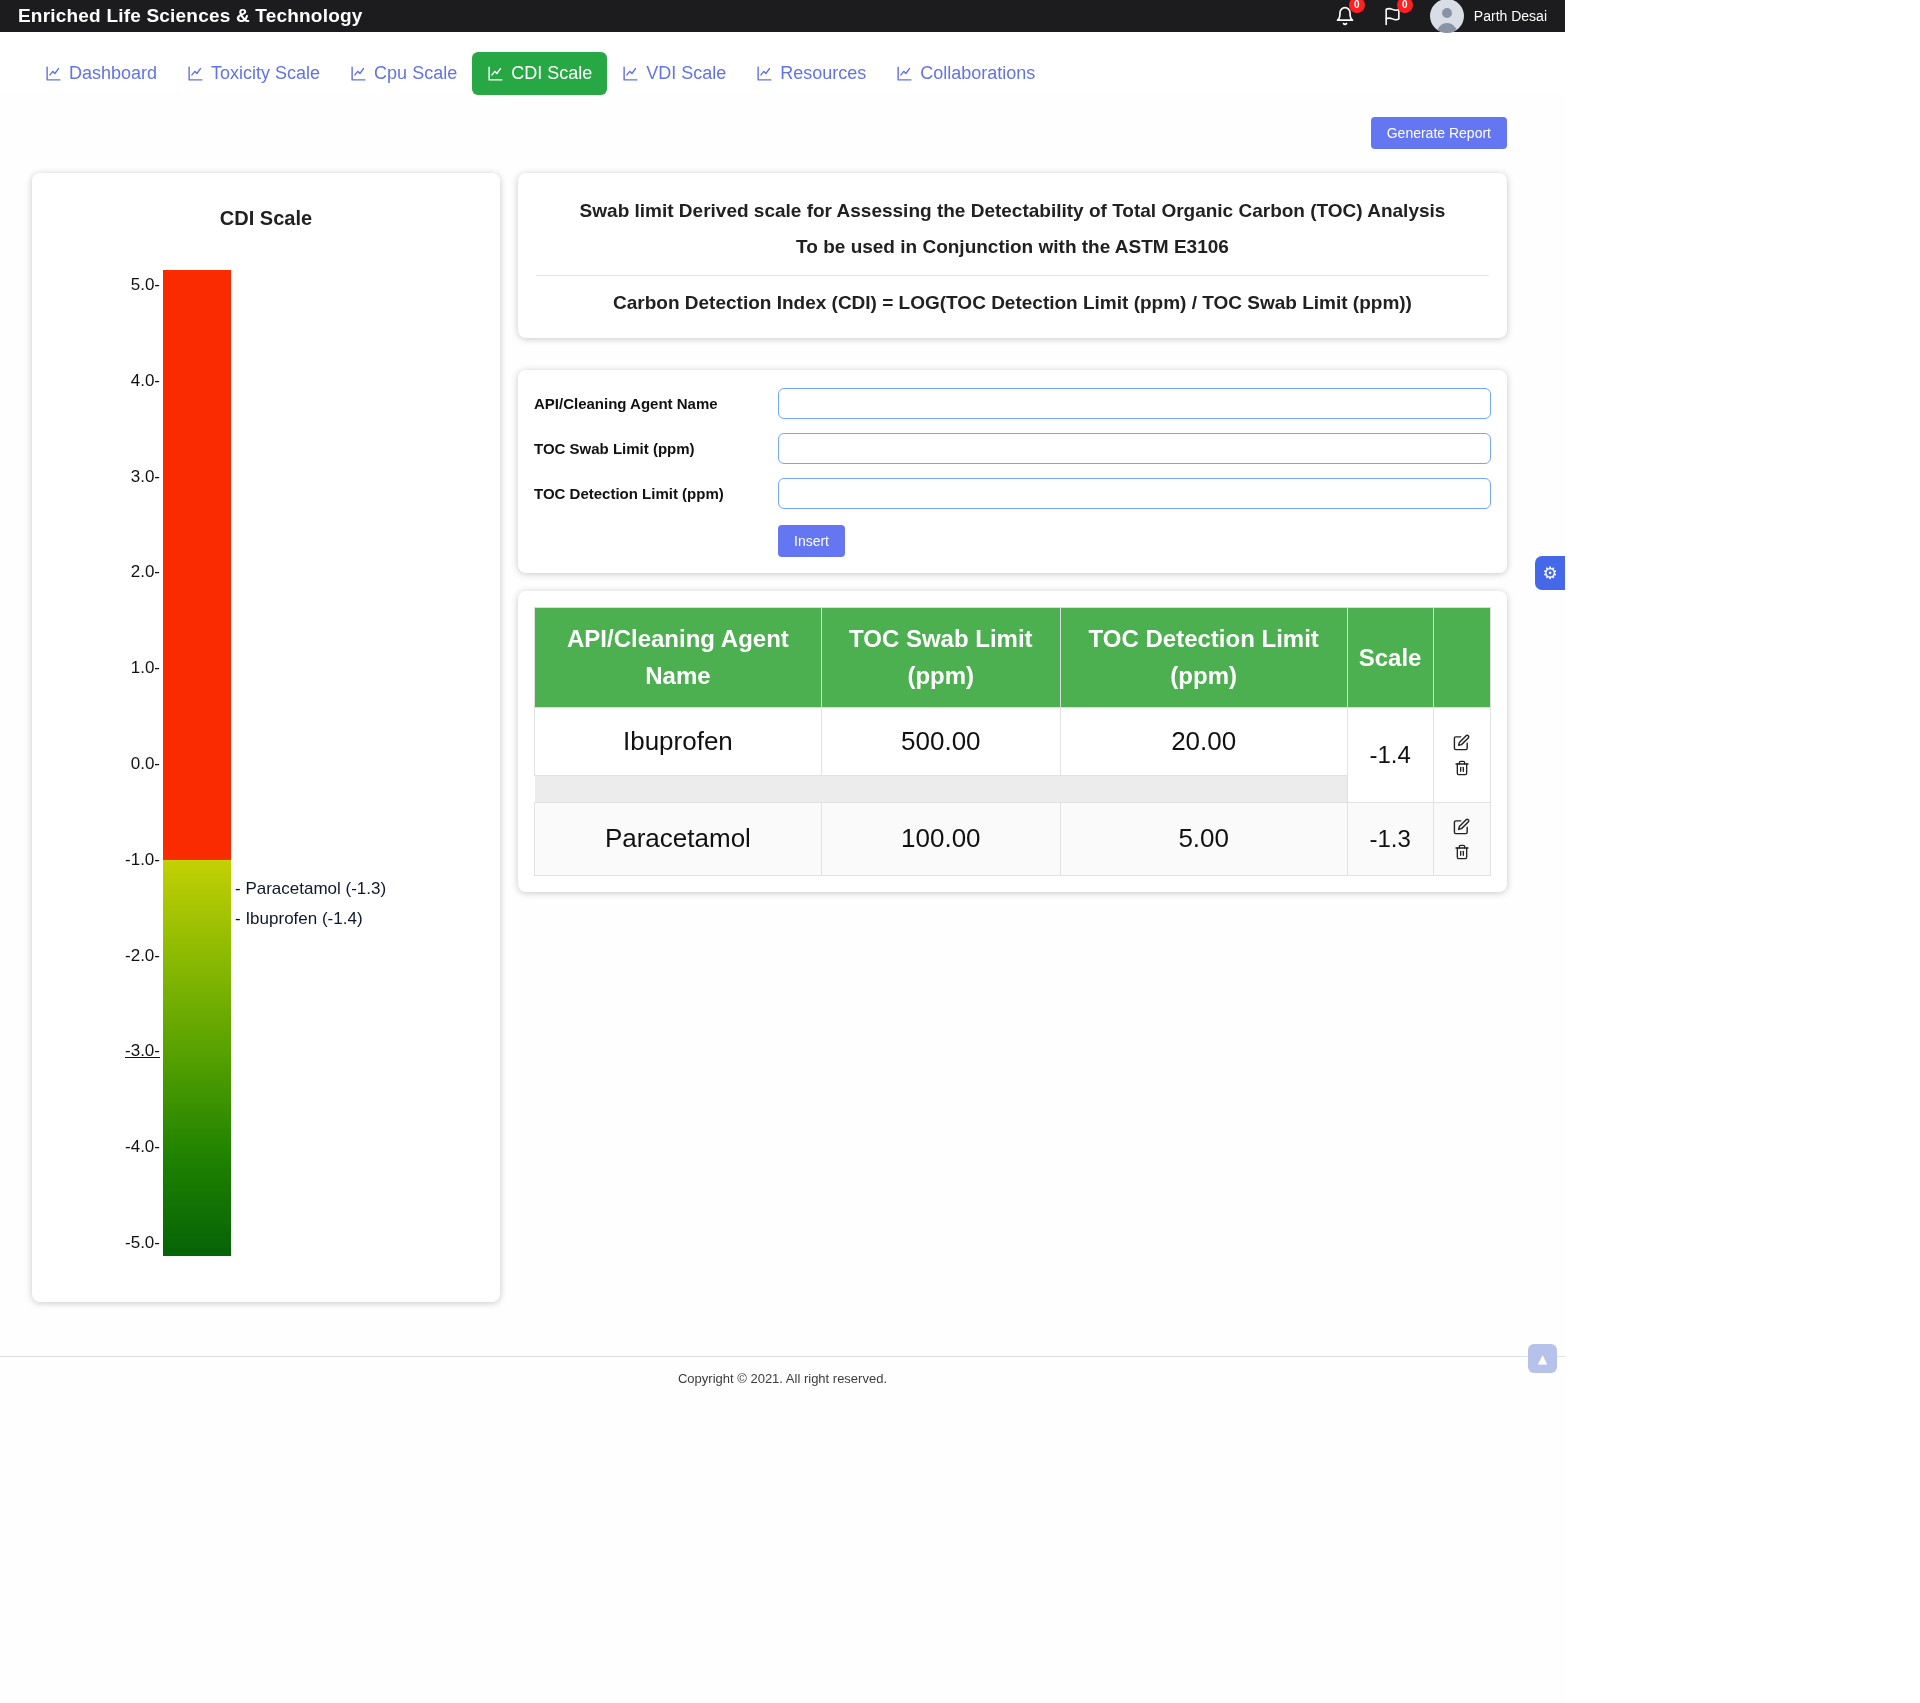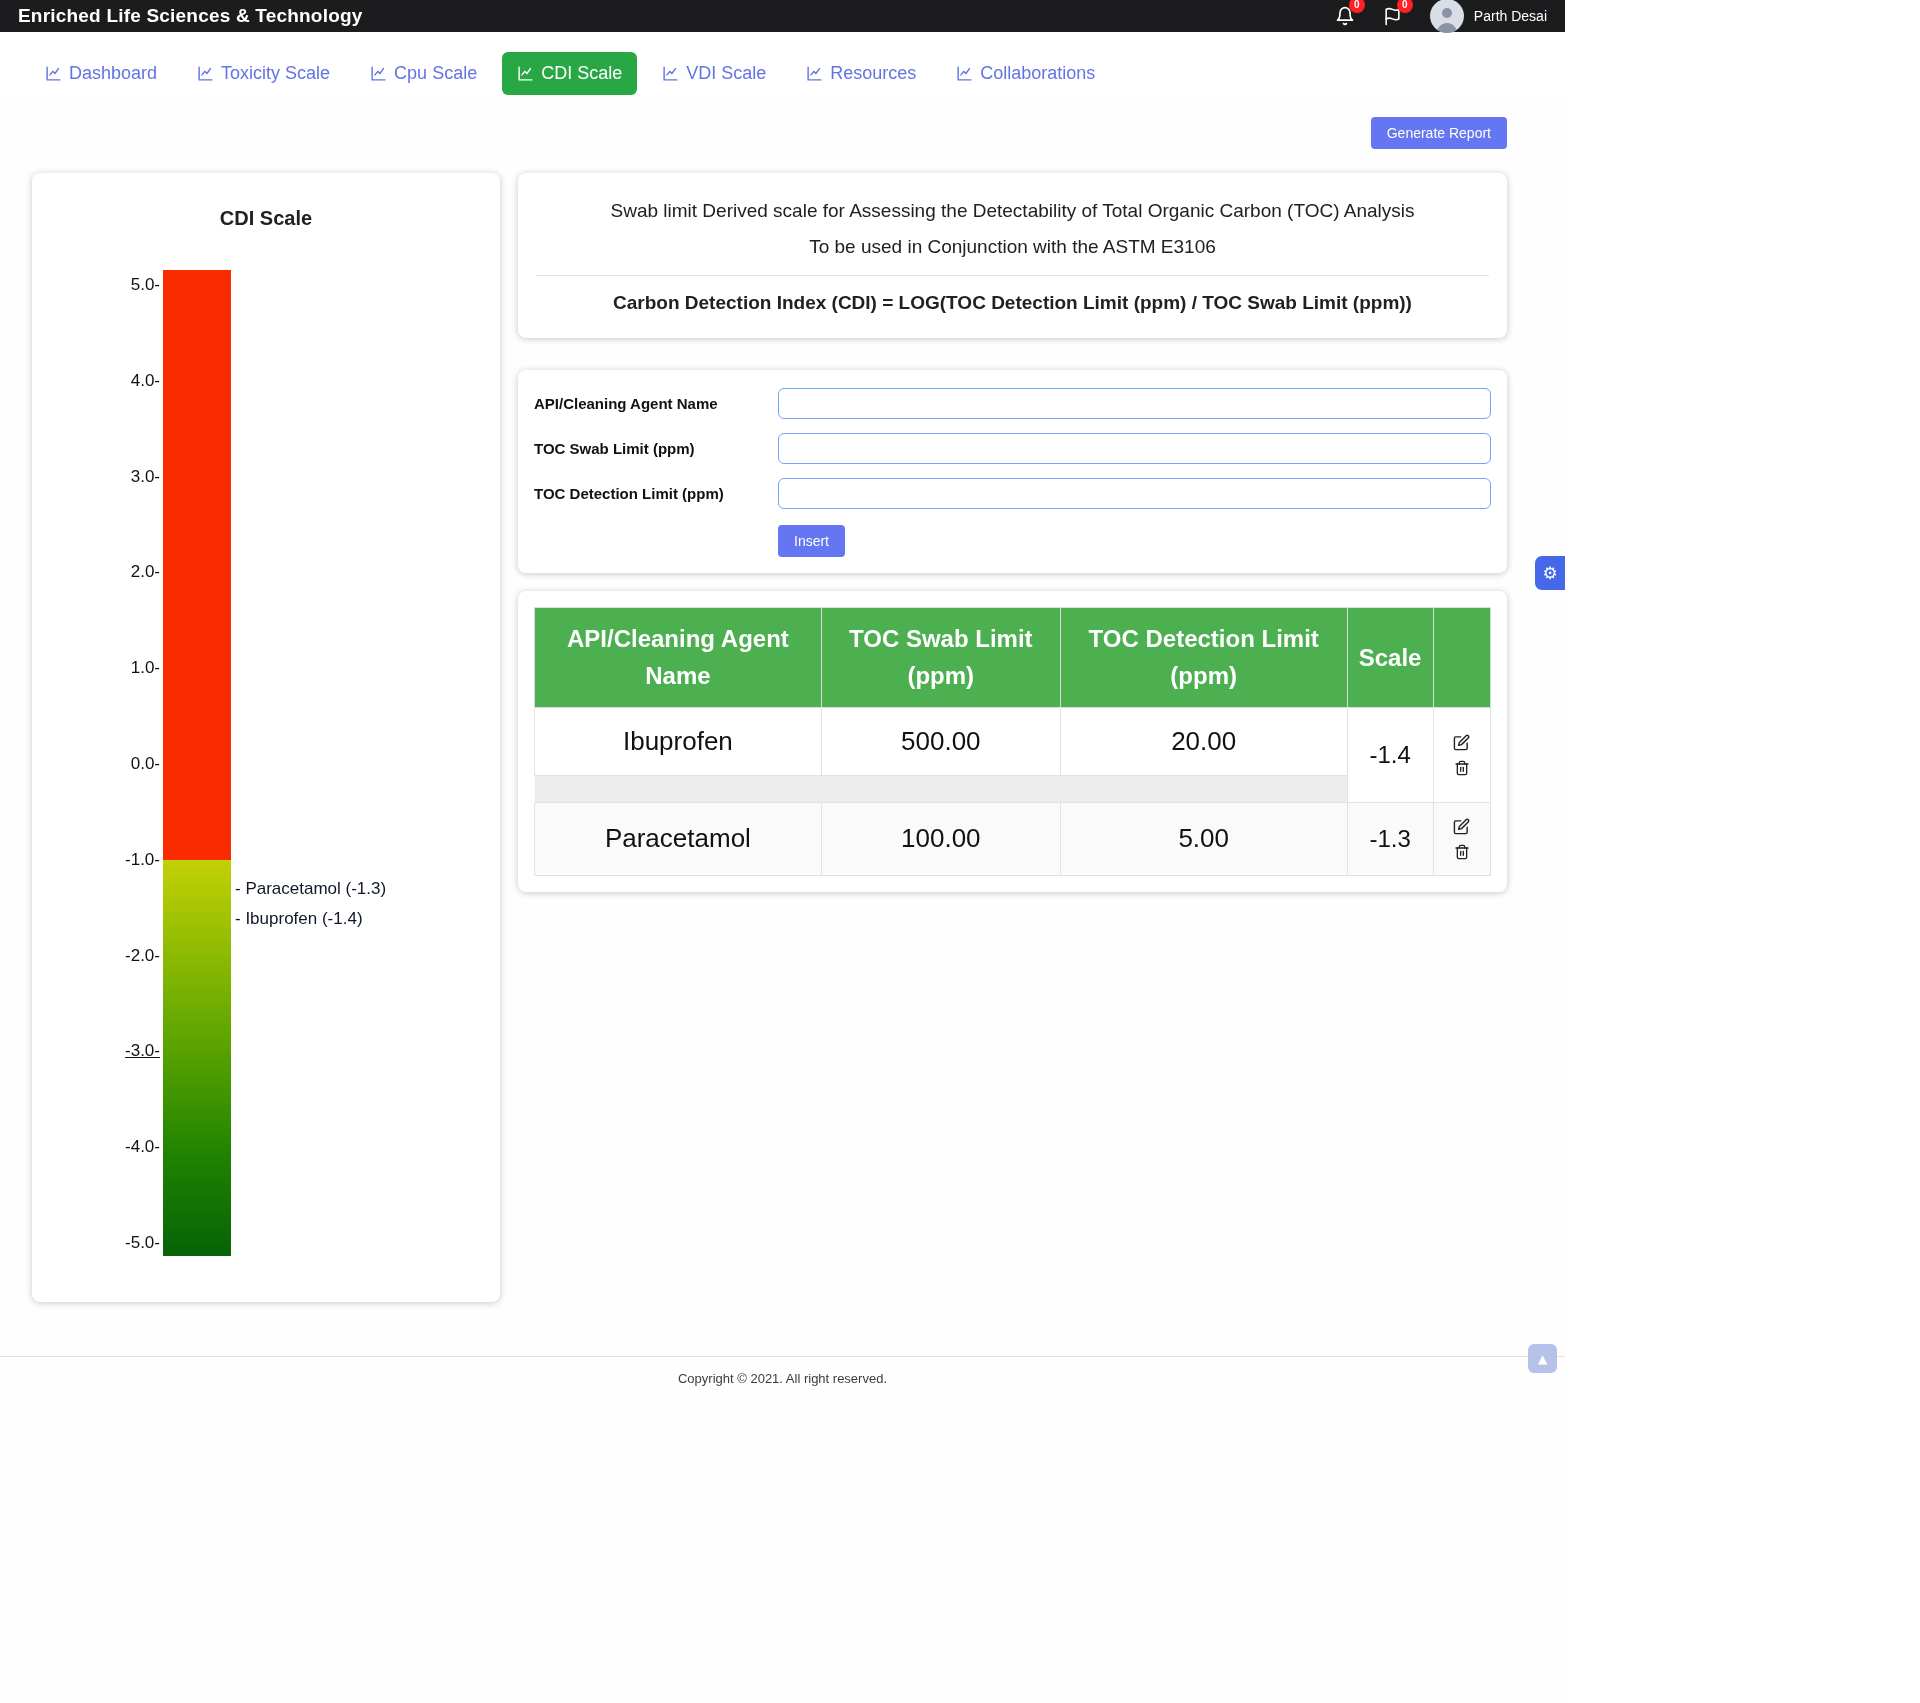--- a/index.html
+++ b/index.html
@@ -14,21 +14,21 @@
   .search-input { width:100%; height:31px; border:none; border-radius:4px; padding:0 46px 0 12px; font-size:14px; font-family:inherit; outline:none; background:#fff; color:#333; }
   .search-btn { position:absolute; right:0; top:0; height:31px; width:38px; background:transparent; border:none; border-left:1px solid #d0d0d0; cursor:pointer; display:flex; align-items:center; justify-content:center; border-radius:0 4px 4px 0; }
   .top-right { margin-left:auto; display:flex; align-items:center; gap:26px; }
   .icon-wrap { position:relative; width:22px; height:22px; cursor:pointer; display:flex; align-items:center; justify-content:center; }
   .badge { position:absolute; top:-8px; right:-9px; min-width:16px; height:16px; background:#ff2121; color:#fff; border-radius:50%; font-size:10px; line-height:16px; text-align:center; font-weight:bold; }
   .user { display:flex; align-items:center; gap:10px; cursor:pointer; }
   .avatar { width:34px; height:34px; border-radius:50%; background:#d8dde6; overflow:hidden; display:flex; align-items:flex-end; justify-content:center; }
   .user-name { color:#fff; font-size:14px; white-space:nowrap; }
 
   
-  .tabs { display:flex; align-items:flex-start; gap:10px; padding:20px 16px 0 30px; background:#fff; }
+  .tabs { display:flex; align-items:flex-start; padding:20px 16px 0 30px; background:#fff; }
   .tab { display:flex; align-items:center; gap:7px; font-size:18px; color:#6273e4; padding:11px 15px; border-radius:6px; cursor:pointer; white-space:nowrap; }
   .tab svg { width:17px; height:17px; flex:0 0 auto; }
   .tab.active { background:#28a745; color:#fff; }
 
   .report-row { text-align:right; padding:22px 58px 24px 44px; }
   .btn { background:#6476f1; color:#fff; border:none; border-radius:4px; font-size:14px; font-family:inherit; padding:8px 16px; cursor:pointer; }
 
   
   .main { display:flex; align-items:flex-start; gap:18px; padding:0 58px 0 32px; }
   .card { background:#fff; border-radius:8px; box-shadow:0 1px 7px rgba(0,0,0,0.22); }
@@ -37,21 +37,21 @@
   .chart-card { width:468px; flex:0 0 468px; padding:18px 16px 24px; }
   .chart-title { text-align:center; font-size:20px; font-weight:bold; margin-top:16px; }
   .chart { position:relative; height:1008px; margin-top:40px; }
   .gauge-bar { position:absolute; left:115px; top:0; width:68px; height:986px; }
   .tick { position:absolute; left:0; width:112px; text-align:right; font-size:17px; color:#111; transform:translateY(-50%); }
   .anno { position:absolute; left:187px; font-size:17px; color:#0f172a; transform:translateY(-50%); white-space:nowrap; }
 
   
   .right-col { flex:1; display:flex; flex-direction:column; }
   .info-card { padding:20px 18px 14px; }
-  .info-title { text-align:center; font-size:19px; font-weight:normal; line-height:1.9; padding-bottom:10px; border-bottom:1px solid #e3e3e3; }
+  .info-title { text-align:center; font-size:19px; font-weight:bold; line-height:1.9; padding-bottom:10px; border-bottom:1px solid #e3e3e3; }
   .info-formula { text-align:center; font-size:19px; font-weight:bold; padding:16px 0 10px; }
 
   .form-card { margin-top:32px; padding:18px 16px 16px; }
   .form-row { display:flex; align-items:center; margin-bottom:14px; }
   .form-label { width:244px; font-size:15px; font-weight:bold; color:#111; }
   .form-input { flex:1; height:31px; border:1px solid #74a6f8; border-radius:6px; padding:0 10px; font-size:14px; font-family:inherit; outline:none; }
   .insert-row { margin-left:244px; padding-top:2px; }
 
   .table-card { margin-top:18px; padding:16px; }
   table { width:100%; border-collapse:collapse; }

